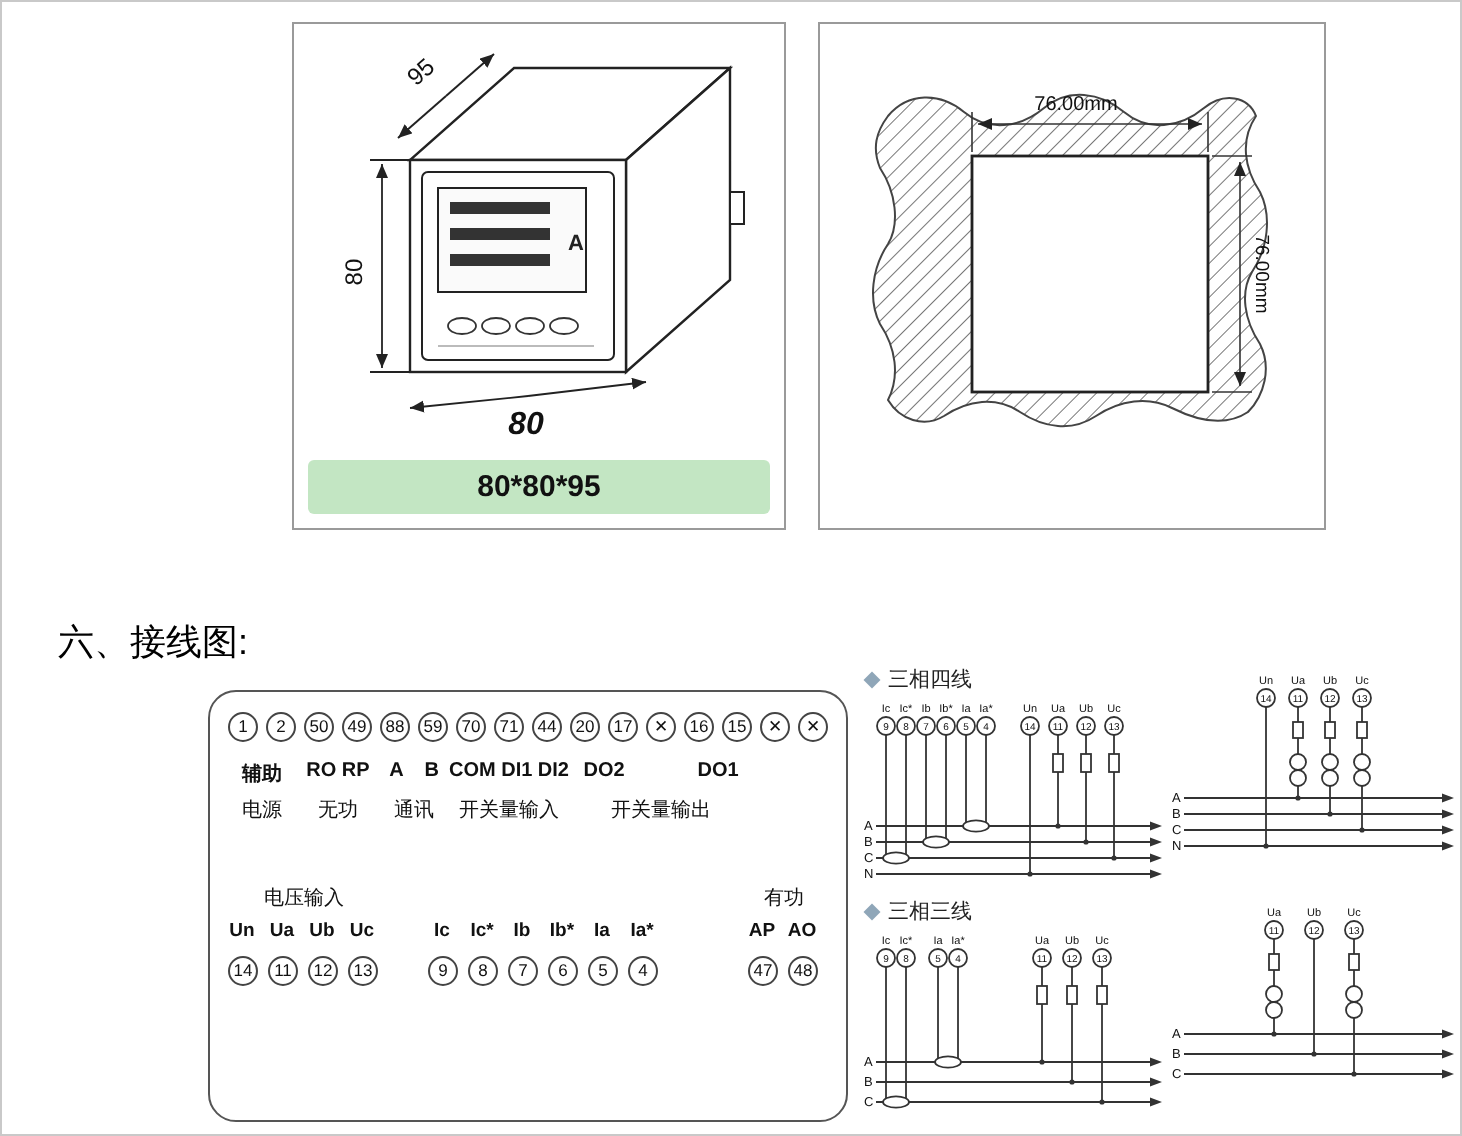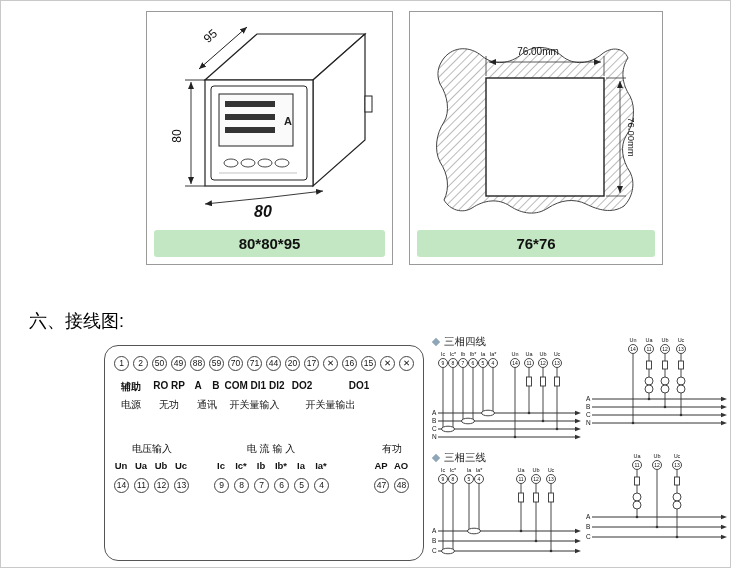--- a/index.html
+++ b/index.html
@@ -15,21 +15,21 @@
   
   #terminal-block{position:absolute;left:103px;top:344px;width:318px;height:214px;
     border:1px solid #555;border-radius:14px;background:#fff;}
   .tc{position:absolute;width:15px;height:15px;box-sizing:border-box;border:1px solid #444;border-radius:50%;
     background:#fff;font-size:8.5px;line-height:13px;text-align:center;}
   .tb-lab{position:absolute;text-align:center;font-size:10px;white-space:nowrap;}
   .b{font-weight:bold;}
   .sig{position:absolute;width:24px;text-align:center;font-size:9.5px;font-weight:bold;}
   
   .wd{position:absolute;}
-  .wd-title{font-size:10.5px;color:#222;height:14px;line-height:12px;white-space:nowrap;}
+  .wd-title{font-size:10.5px;color:#222;height:14px;line-height:12px;white-space:nowrap;font-family:Liberation Mono, monospace;}
   .wd-bullet{display:inline-block;width:6px;height:6px;background:#8fa6b8;transform:rotate(45deg);
     margin-right:5px;margin-left:2px;}
   .tt{font-size:5px;fill:#111;}
   .tl{font-size:5.5px;fill:#111;}
   .ph{font-size:6.5px;fill:#111;}
   svg text{font-family:"Liberation Sans","DejaVu Sans",sans-serif;}
 </style>
 </head>
 <body>
 
@@ -115,21 +115,20 @@
       <text x="128" y="43" font-size="10" fill="#111" text-anchor="middle">76.00mm</text>
 
       <g stroke="#333" stroke-width="0.8">
         <line x1="196" y1="66" x2="216" y2="66"></line>
         <line x1="196" y1="184" x2="216" y2="184"></line>
         <line x1="210" y1="125" x2="210" y2="69" marker-end="url(#mk2)"></line>
         <line x1="210" y1="125" x2="210" y2="181" marker-end="url(#mk2)"></line>
       </g>
       <text x="218" y="125" font-size="9.5" fill="#111" text-anchor="middle" transform="rotate(90 218 125)">76.00mm</text>
     </svg>
-    <div class="size-bar">76*76</div>
   </div>
 
   <div id="section-heading">六、接线图:</div>
 
   <div id="terminal-block">
 
     <div style="position:absolute;top:10px;left:0;right:0;height:15px;">
       <span class="tc" style="left:9px">1</span>
       <span class="tc" style="left:28px">2</span>
       <span class="tc" style="left:47px">50</span>
@@ -155,21 +154,20 @@
     <span class="tb-lab b" style="left:172px;top:34px;width:50px">DO2</span>
     <span class="tb-lab b" style="left:229px;top:34px;width:50px">DO1</span>
 
     <span class="tb-lab" style="left:1px;top:52px;width:50px">电源</span>
     <span class="tb-lab" style="left:39px;top:52px;width:50px">无功</span>
     <span class="tb-lab" style="left:77px;top:52px;width:50px">通讯</span>
     <span class="tb-lab" style="left:99px;top:52px;width:101px">开关量输入</span>
     <span class="tb-lab" style="left:175px;top:52px;width:101px">开关量输出</span>
 
     <span class="tb-lab" style="left:0;top:96px;width:94px">电压输入</span>
-    <span class="tb-lab" style="left:102px;top:96px;width:128px">电 流 输 入</span>
     <span class="tb-lab" style="left:254px;top:96px;width:66px">有功</span>
 
     <span class="sig" style="left:4px;top:114px">Un</span>
     <span class="sig" style="left:24px;top:114px">Ua</span>
     <span class="sig" style="left:44px;top:114px">Ub</span>
     <span class="sig" style="left:64px;top:114px">Uc</span>
     <span class="sig" style="left:104px;top:114px">Ic</span>
     <span class="sig" style="left:124px;top:114px">Ic*</span>
     <span class="sig" style="left:144px;top:114px">Ib</span>
     <span class="sig" style="left:164px;top:114px">Ib*</span>

